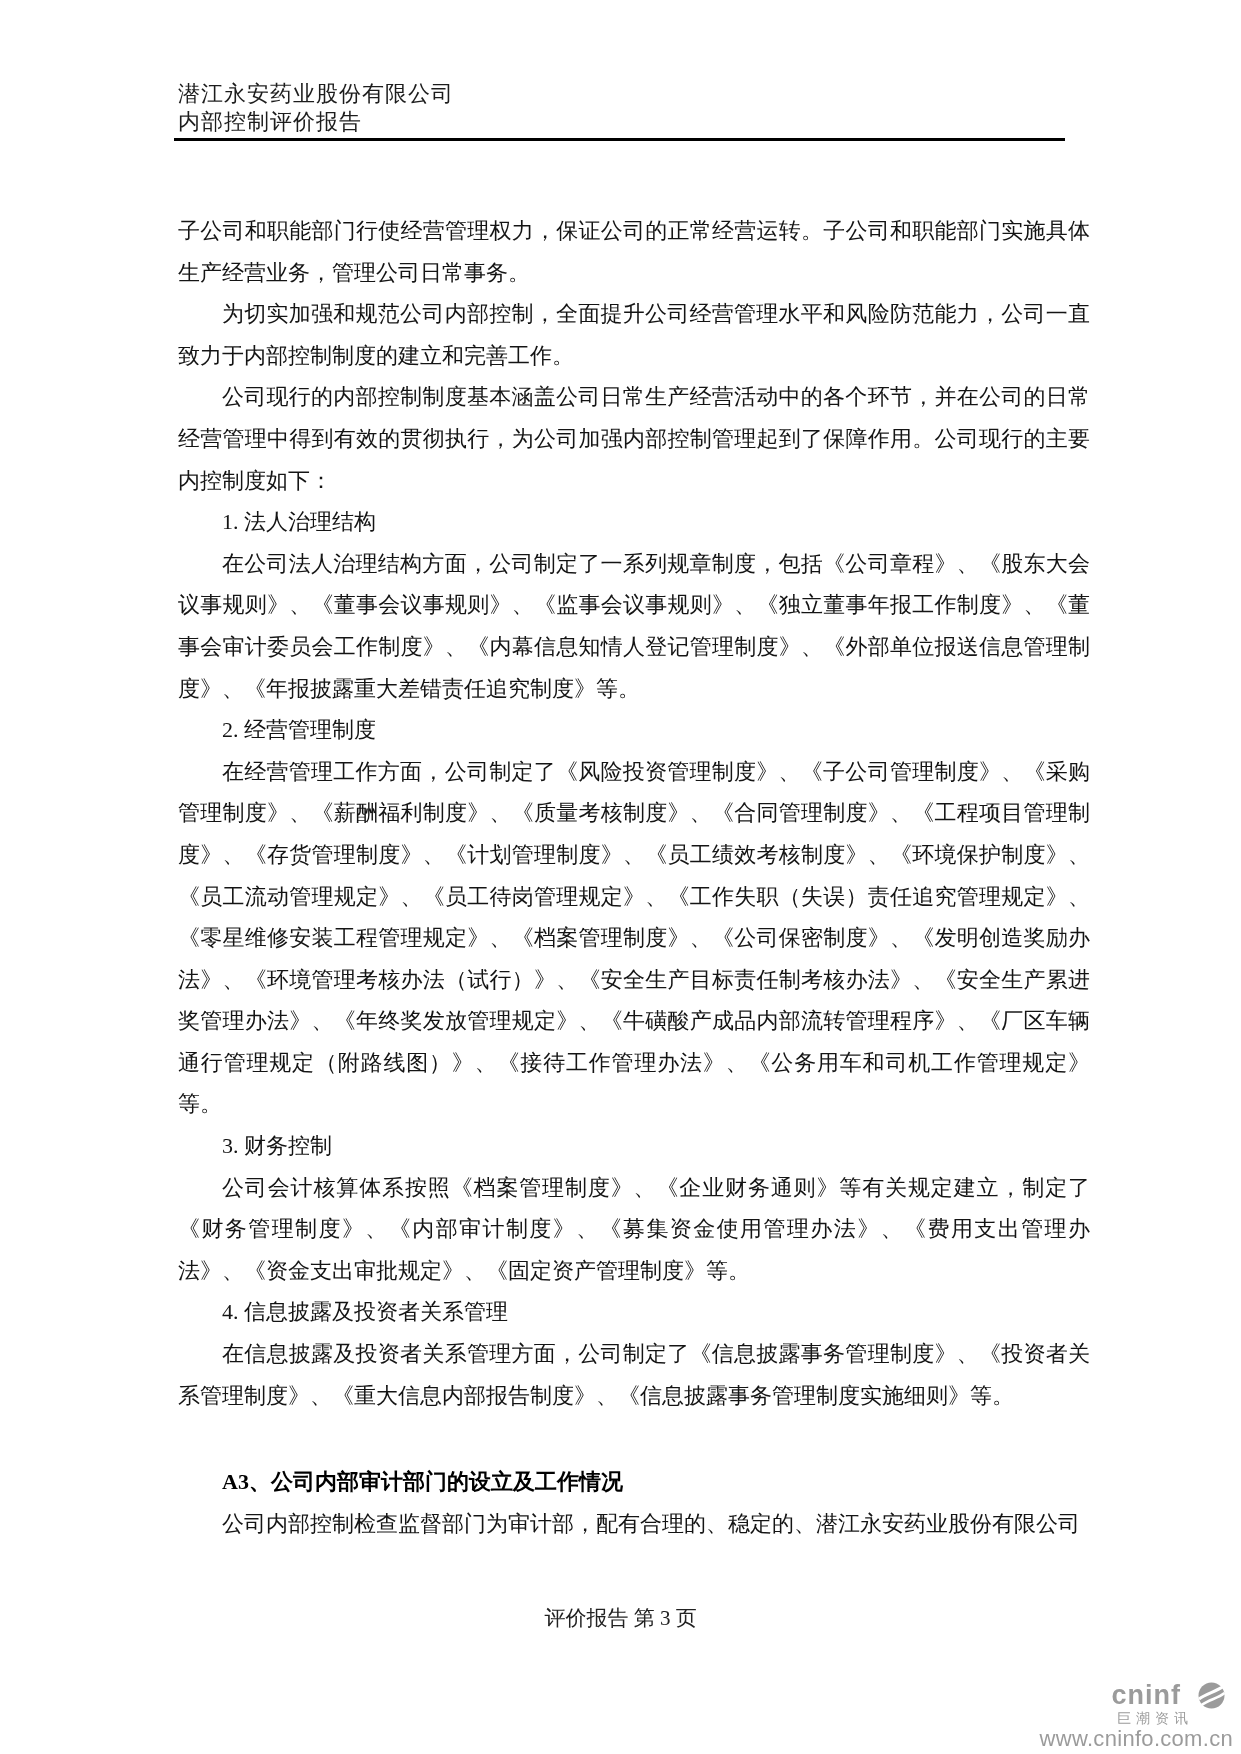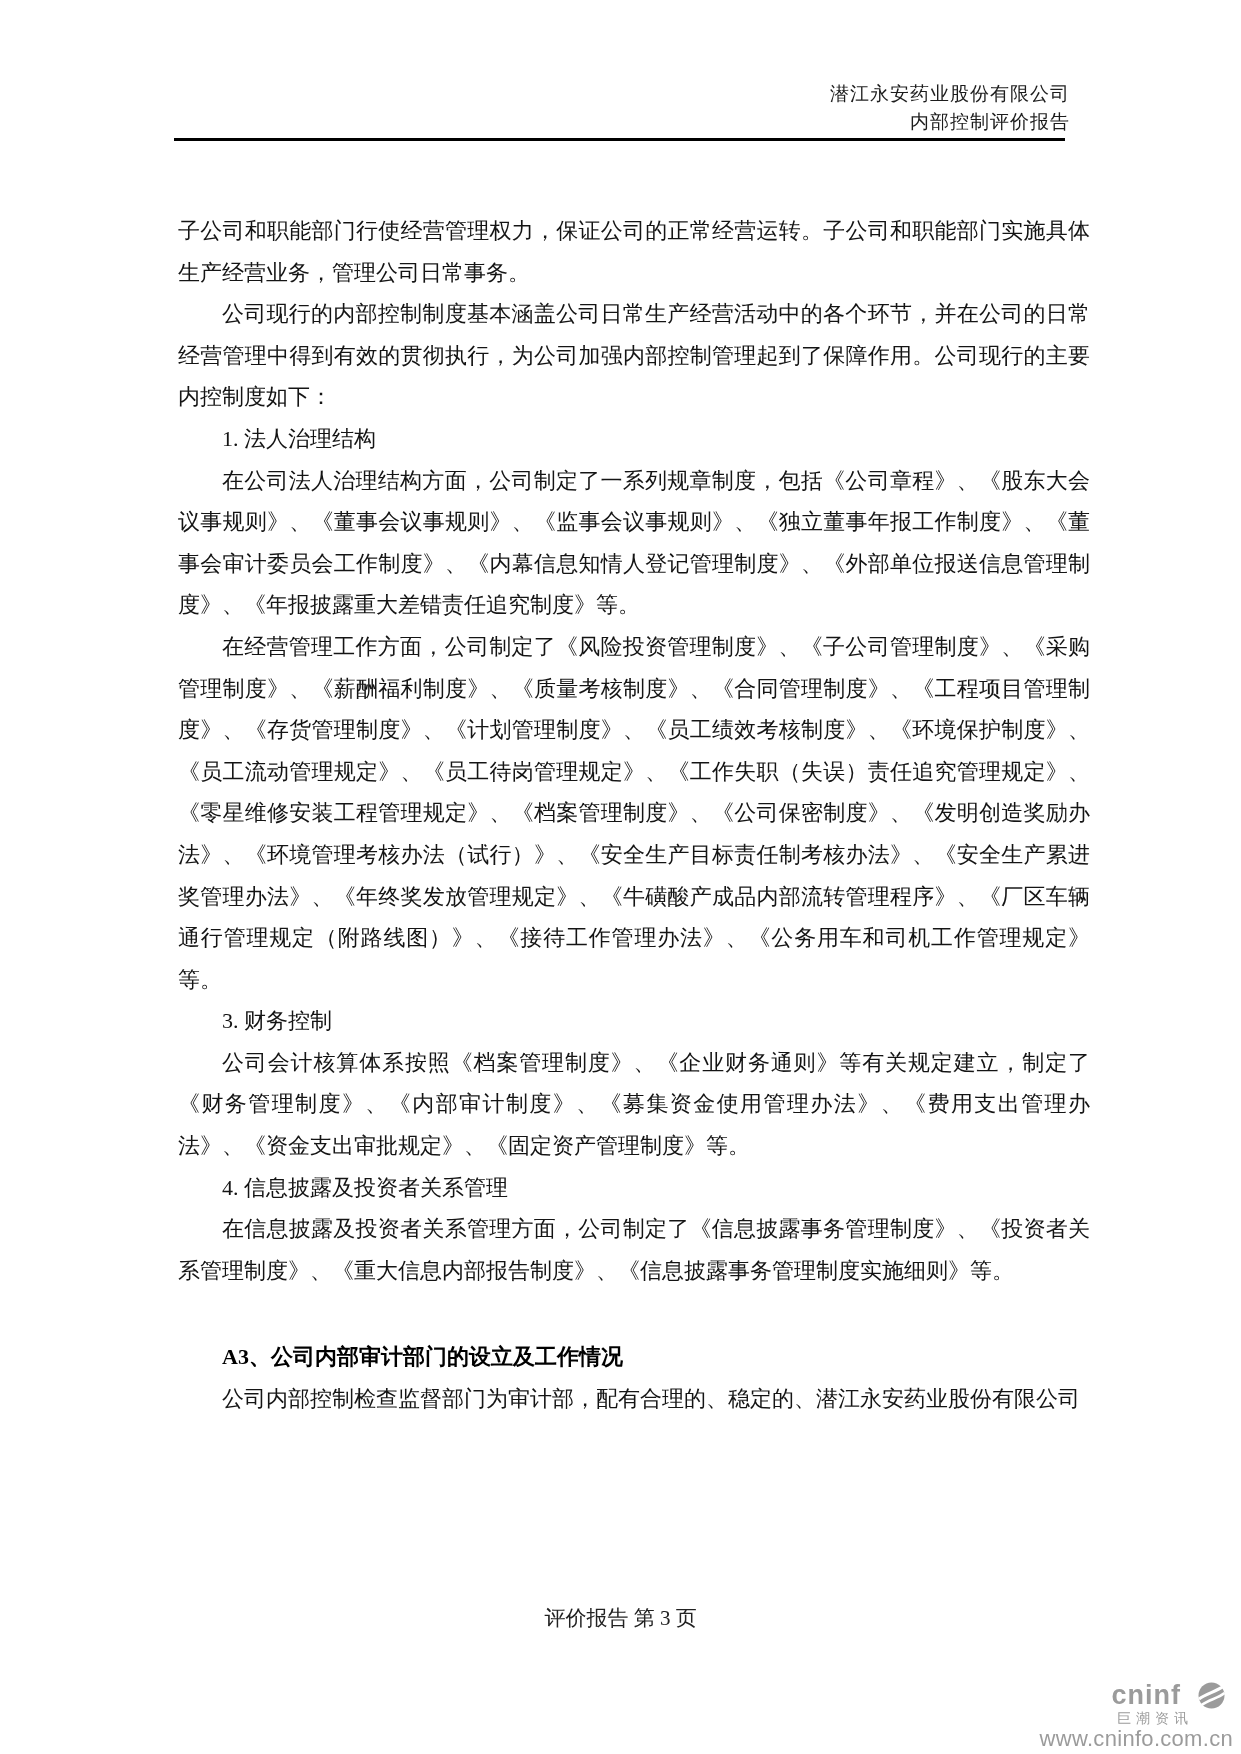--- a/index.html
+++ b/index.html
@@ -7,22 +7,21 @@
     position:relative;
     width:1241px; height:1754px;
     margin:0 auto;
     background:#ffffff;
     overflow:hidden;
     font-family:"Liberation Serif","DejaVu Serif",serif;
     color:#141414;
   }
   .doc-header {
     position:absolute; top:80px; left:178px; width:892px;
-    text-align:right;
-    font-size:19px; line-height:27.5px;
+    font-size:22px; line-height:27.5px;
     color:#1c1c1c;
     letter-spacing:1px;
   }
   .header-rule {
     position:absolute; top:138px; left:174px;
     width:891px; height:3px;
     background:#000;
   }
   .content {
     position:absolute; top:210px; left:178px; width:912px;
@@ -73,23 +72,25 @@
 
   <div class="doc-header">
     <div>潜江永安药业股份有限公司</div>
     <div>内部控制评价报告</div>
   </div>
 
   <div class="header-rule"></div>
 
   <div class="content">
     <p class="cont">子公司和职能部门行使经营管理权力，保证公司的正常经营运转。子公司和职能部门实施具体生产经营业务，管理公司日常事务。</p>
+    <p class="body">为切实加强和规范公司内部控制，全面提升公司经营管理水平和风险防范能力，公司一直致力于内部控制制度的建立和完善工作。</p>
     <p class="body">公司现行的内部控制制度基本涵盖公司日常生产经营活动中的各个环节，并在公司的日常经营管理中得到有效的贯彻执行，为公司加强内部控制管理起到了保障作用。公司现行的主要内控制度如下：</p>
     <p class="list">1. 法人治理结构</p>
     <p class="body">在公司法人治理结构方面，公司制定了一系列规章制度，包括《公司章程》、《股东大会议事规则》、《董事会议事规则》、《监事会议事规则》、《独立董事年报工作制度》、《董事会审计委员会工作制度》、《内幕信息知情人登记管理制度》、《外部单位报送信息管理制度》、《年报披露重大差错责任追究制度》等。</p>
+    <p class="list">2. 经营管理制度</p>
     <p class="body">在经营管理工作方面，公司制定了《风险投资管理制度》、《子公司管理制度》、《采购管理制度》、《薪酬福利制度》、《质量考核制度》、《合同管理制度》、《工程项目管理制度》、《存货管理制度》、《计划管理制度》、《员工绩效考核制度》、《环境保护制度》、《员工流动管理规定》、《员工待岗管理规定》、《工作失职（失误）责任追究管理规定》、《零星维修安装工程管理规定》、《档案管理制度》、《公司保密制度》、《发明创造奖励办法》、《环境管理考核办法（试行）》、《安全生产目标责任制考核办法》、《安全生产累进奖管理办法》、《年终奖发放管理规定》、《牛磺酸产成品内部流转管理程序》、《厂区车辆通行管理规定（附路线图）》、《接待工作管理办法》、《公务用车和司机工作管理规定》等。</p>
     <p class="list">3. 财务控制</p>
     <p class="body">公司会计核算体系按照《档案管理制度》、《企业财务通则》等有关规定建立，制定了《财务管理制度》、《内部审计制度》、《募集资金使用管理办法》、《费用支出管理办法》、《资金支出审批规定》、《固定资产管理制度》等。</p>
     <p class="list">4. 信息披露及投资者关系管理</p>
     <p class="body">在信息披露及投资者关系管理方面，公司制定了《信息披露事务管理制度》、《投资者关系管理制度》、《重大信息内部报告制度》、《信息披露事务管理制度实施细则》等。</p>
     <p class="heading gap">A3、公司内部审计部门的设立及工作情况</p>
     <p class="body">公司内部控制检查监督部门为审计部，配有合理的、稳定的、潜江永安药业股份有限公司</p>
   </div>
 
   <div class="footer">评价报告 第 3 页</div>

